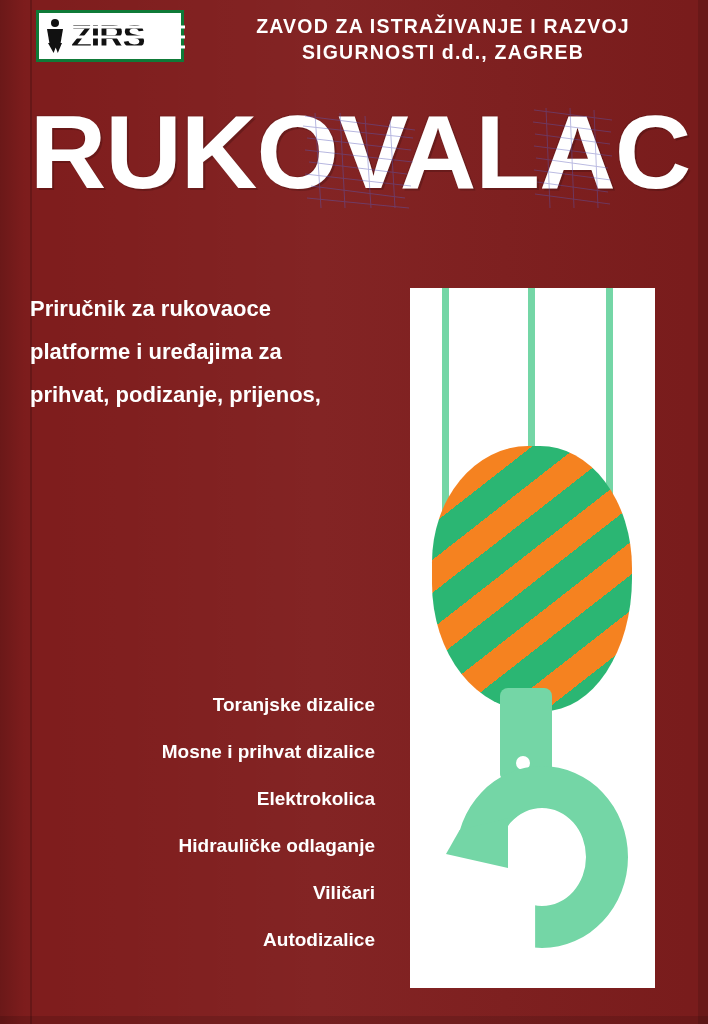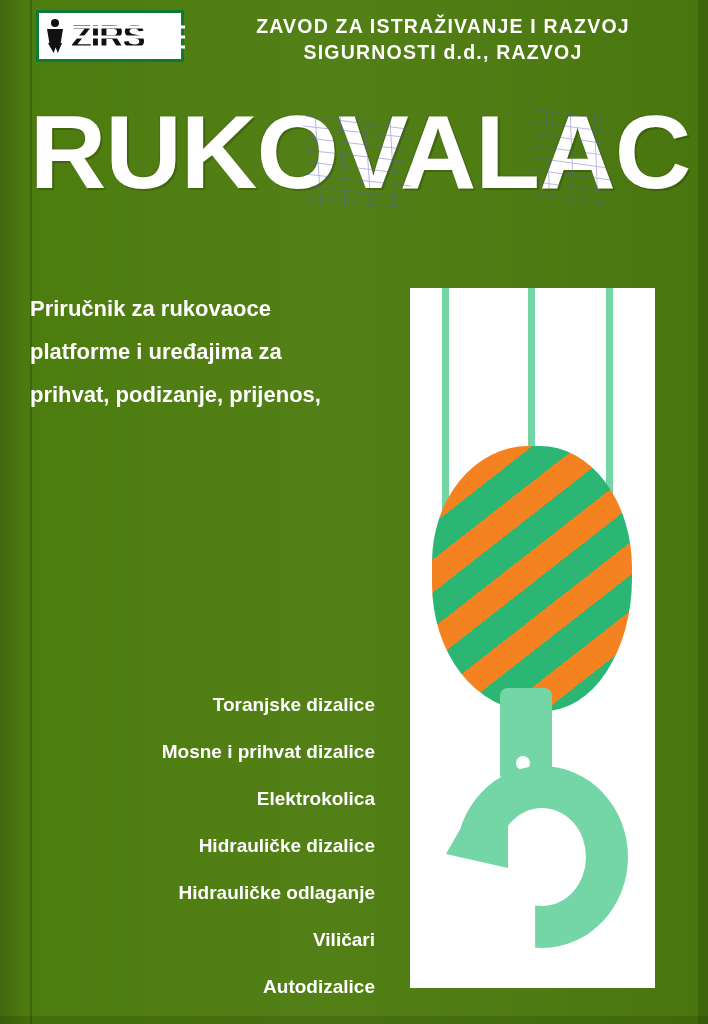--- a/index.html
+++ b/index.html
@@ -4,21 +4,21 @@
 <style>
   html, body {
     margin: 0;
     padding: 0;
     background: #1a1a1a;
   }
   #cover {
     position: relative;
     width: 708px;
     height: 1024px;
-    background: #4d7c0f;
+    background: #7f1d1d;
     overflow: hidden;
     font-family: "Liberation Sans", sans-serif;
   }
   
   .bg-grad {
     position: absolute;
     inset: 0;
     background:
       linear-gradient(90deg,
         rgba(0,0,0,0.16) 0px,
@@ -287,21 +287,21 @@
       <svg width="148" height="52" viewBox="0 0 148 52" style="position:absolute;left:0;top:0">
         <g stroke="#ffffff" stroke-width="3">
           <line x1="30" y1="14" x2="146" y2="14"></line>
           <line x1="30" y1="24" x2="146" y2="24"></line>
           <line x1="30" y1="34" x2="146" y2="34"></line>
         </g>
       </svg>
     </div>
     <div class="pub-lines">
       <div>ZAVOD ZA ISTRAŽIVANJE I RAZVOJ</div>
-      <div>SIGURNOSTI d.d., RAZVOJ</div>
+      <div>SIGURNOSTI d.d., ZAGREB</div>
     </div>
   </div>
 
   <div class="title">RUKOVALAC</div>
 
   <svg class="scribble" style="left:295px; top:108px;" width="130" height="110" viewBox="0 0 130 110">
     <g stroke="#5a5ab8" stroke-width="1" fill="none" opacity="0.8">
       <path d="M10,8 L120,22 M8,18 L118,30 M12,30 L116,42 M10,42 L118,54 M14,54 L112,66 M10,66 L116,78 M16,78 L110,90 M12,90 L114,100"></path>
       <path d="M20,5 L26,100 M45,5 L50,100 M70,8 L76,100 M95,12 L100,100"></path>
     </g>
@@ -316,21 +316,20 @@
   <div class="subtitle">
     <div>Priručnik za rukovaoce</div>
     <div>platforme i uređajima za</div>
     <div>prihvat, podizanje, prijenos,</div>
   </div>
 
   <div class="machine-list">
     <div>Toranjske dizalice</div>
     <div>Mosne i prihvat dizalice</div>
     <div>Elektrokolica</div>
-    <div>Hidrauličke dizalice</div>
     <div>Hidrauličke odlaganje</div>
     <div>Viličari</div>
     <div>Autodizalice</div>
   </div>
 
   <div class="illus">
     <div class="rope r1"></div>
     <div class="rope r2"></div>
     <div class="rope r3"></div>
     <div class="load"></div>

